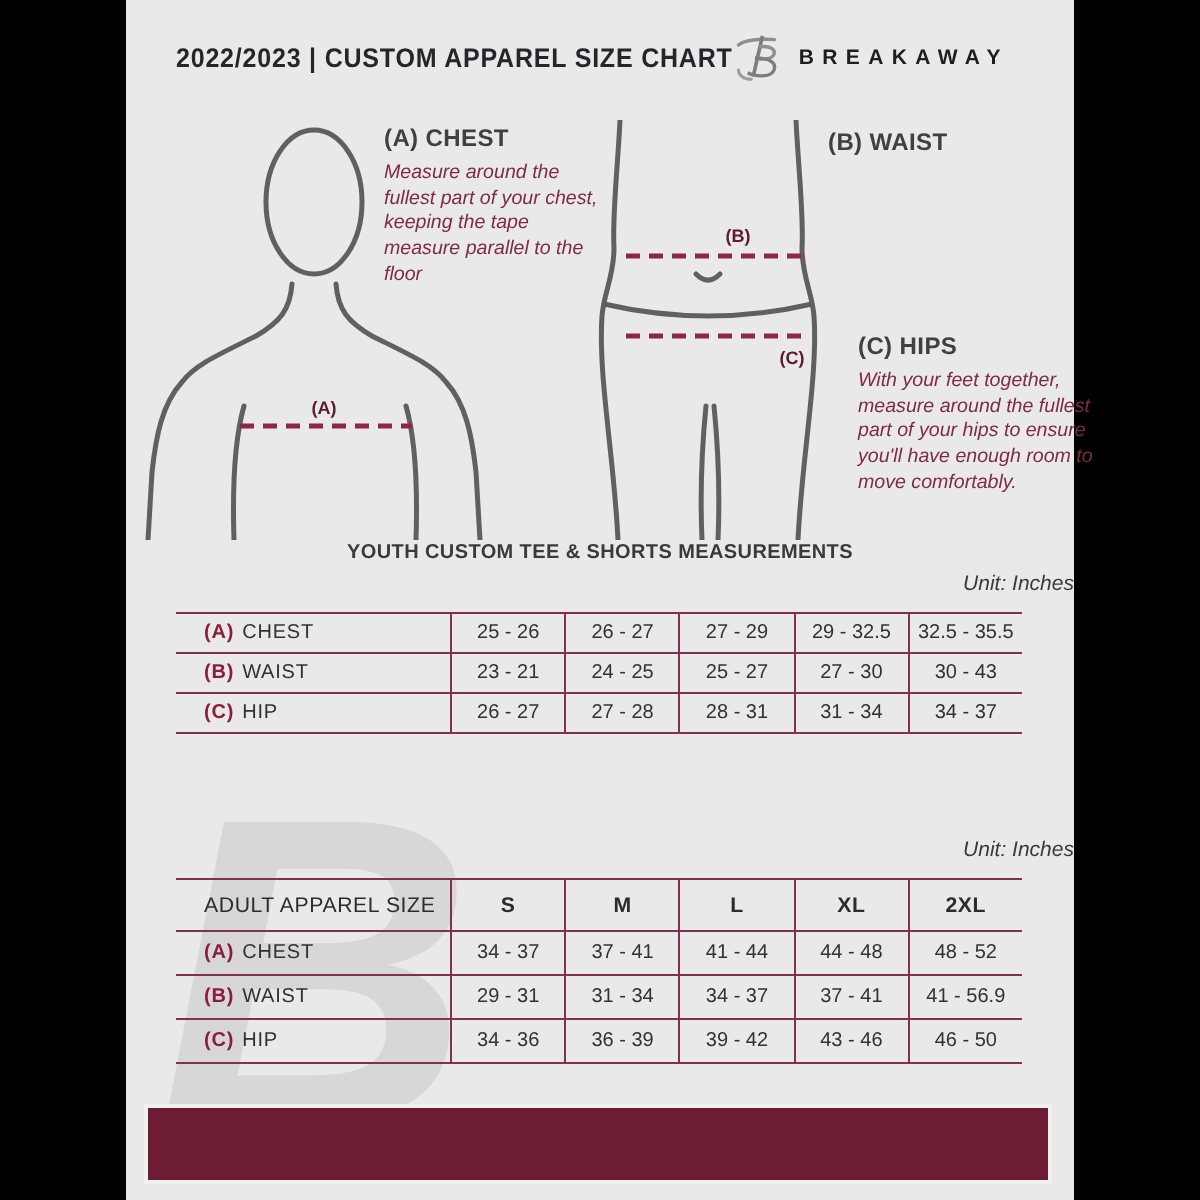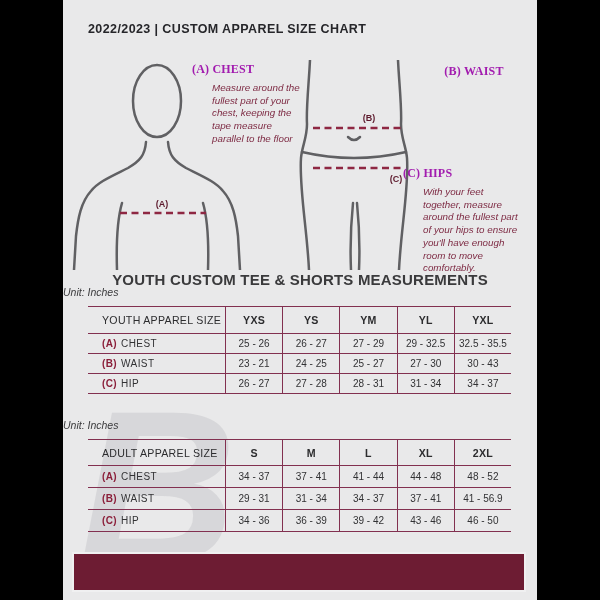--- a/index.html
+++ b/index.html
@@ -14,33 +14,33 @@
         background:var(--page-bg);}
   
   .hdr{position:absolute; left:25px; top:14px; width:424px; height:30px;
        display:flex; justify-content:flex-start; align-items:center; z-index:2;}
   .hdr-title{font-weight:bold; font-size:12.5px; letter-spacing:.4px; color:#26262a;
              transform:scaleY(1.08); transform-origin:left center; white-space:nowrap;}
   .brand{display:flex; align-items:center; gap:9px;}
   .brand-name{font-weight:bold; font-size:10.5px; letter-spacing:4.2px; color:#1e1e20;}
   
   .desc{position:absolute; z-index:2;}
-  .desc h3{font-size:12px; font-weight:bold; color:#a21caf; letter-spacing:.2px;font-family:Liberation Serif, serif;}
+  .desc h3{font-size:12px; font-weight:bold; color:#404040; letter-spacing:.2px;}
   .desc p{margin-top:5px; font-size:9.8px; font-style:italic; line-height:1.3;
-          color:var(--desc);margin-left:20px;}
+          color:var(--desc);}
   .desc-chest{left:129px; top:62px; width:112px;}
-  .desc-waist{left:351px; top:64px; width:120px;text-align:center;}
-  .desc-hips{left:340px; top:166px; width:120px;}
+  .desc-waist{left:351px; top:64px; width:120px;}
+  .desc-hips{left:366px; top:166px; width:120px;}
   .fig{position:absolute; z-index:1;}
   .fig-upper{left:5px; top:57px;}
   .fig-lower{left:229px; top:60px;}
   
   .sec-title{position:absolute; left:0; width:100%; text-align:center; z-index:2;
-             font-weight:bold; font-size:15px; color:#3a3a3c; letter-spacing:.2px;}
-  .sec-unit{position:absolute; left:0; width:100%; text-align:left; z-index:2;
+             font-weight:bold; font-size:10px; color:#3a3a3c; letter-spacing:.2px;}
+  .sec-unit{position:absolute; left:0; width:100%; text-align:right; z-index:2;
             font-size:10.5px; font-style:italic; color:#3a3a3c;}
   .youth-title{top:271px;} .youth-unit{top:286px;}
   .adult-title{top:404px;} .adult-unit{top:419px;}
   
   .size-table{position:absolute; left:25px; width:423px; z-index:2;
               border-top:1.5px solid var(--line);}
   .youth-table{top:306px;} .adult-table{top:439px;}
   .t-row{display:grid; grid-template-columns:137px 1fr 1fr 1fr 1fr 1fr;
          border-bottom:1.5px solid var(--line);}
   .t-row>div{display:flex; align-items:center; justify-content:center;
@@ -61,20 +61,30 @@
              color:rgba(190,190,195,.42); font-style:italic;}
   svg text{font-family:"Liberation Sans", sans-serif;}
 </style>
 </head>
 <body>
 
 <div class="page">
 
   <div class="hdr">
     <div class="hdr-title">2022/2023  |  CUSTOM APPAREL SIZE CHART</div>
+    <div class="brand">
+      <svg class="logo" width="24" height="26" viewBox="0 0 26 28" fill="none">
+        <path d="M23 4 C14 3.5 7 4 3.5 7" stroke="#8e8e93" stroke-width="1.8" stroke-linecap="round"></path>
+        <path d="M16.5 2 L11.5 24" stroke="#7d7d82" stroke-width="2"></path>
+        <path d="M14.5 8 C21 7 24 9.5 22.5 12.5 C21 15 15 15 12.5 14" stroke="#8e8e93" stroke-width="1.8" fill="none"></path>
+        <path d="M12.5 14 C21 14 24.5 17 22.5 21 C20.5 24.7 12 24 8.5 22" stroke="#7d7d82" stroke-width="1.8" fill="none"></path>
+        <path d="M10.5 25.5 C6.5 25.5 3.5 23.5 3.5 20.5" stroke="#9a9a9f" stroke-width="1.6" stroke-linecap="round"></path>
+      </svg>
+      <span class="brand-name">BREAKAWAY</span>
+    </div>
   </div>
 
   <svg class="fig fig-upper" width="176" height="213" viewBox="0 0 176 213" fill="none">
     <g stroke="#606063" stroke-width="2.5" stroke-linecap="round">
       <ellipse cx="89" cy="44" rx="24" ry="36"></ellipse>
       <path d="M78 85 C77 98 72 104 60 111 C42 120 30 125 23 134 C13 145 10 161 8 179 L6 213"></path>
       <path d="M100 85 C101 98 106 104 118 111 C136 120 148 125 155 134 C165 145 168 161 170 179 L172 213"></path>
       <path d="M54 146 C50 160 48 182 49 213"></path>
       <path d="M135 146 C139 160 141 182 140 213"></path>
     </g>
@@ -107,28 +117,20 @@
   <div class="desc desc-hips">
     <h3>(C) HIPS</h3>
     <p>With your feet together, measure around the fullest part of your hips to ensure you'll have enough room to move comfortably.</p>
   </div>
 
   <div class="watermark">B</div>
 
   <div class="sec-title youth-title">YOUTH CUSTOM TEE &amp; SHORTS MEASUREMENTS</div>
   <div class="sec-unit youth-unit">Unit: Inches</div>
   <div class="size-table youth-table">
-    <div class="t-row t-head">
-      <div class="t-first">YOUTH APPAREL SIZE</div>
-      <div>YXS</div>
-      <div>YS</div>
-      <div>YM</div>
-      <div>YL</div>
-      <div>YXL</div>
-    </div>
     <div class="t-row t-data">
       <div class="t-first">
           <span class="key">(A)</span>
           <span>CHEST</span>
         </div>
       <div>25 - 26</div>
       <div>26 - 27</div>
       <div>27 - 29</div>
       <div>29 - 32.5</div>
       <div>32.5 - 35.5</div>

